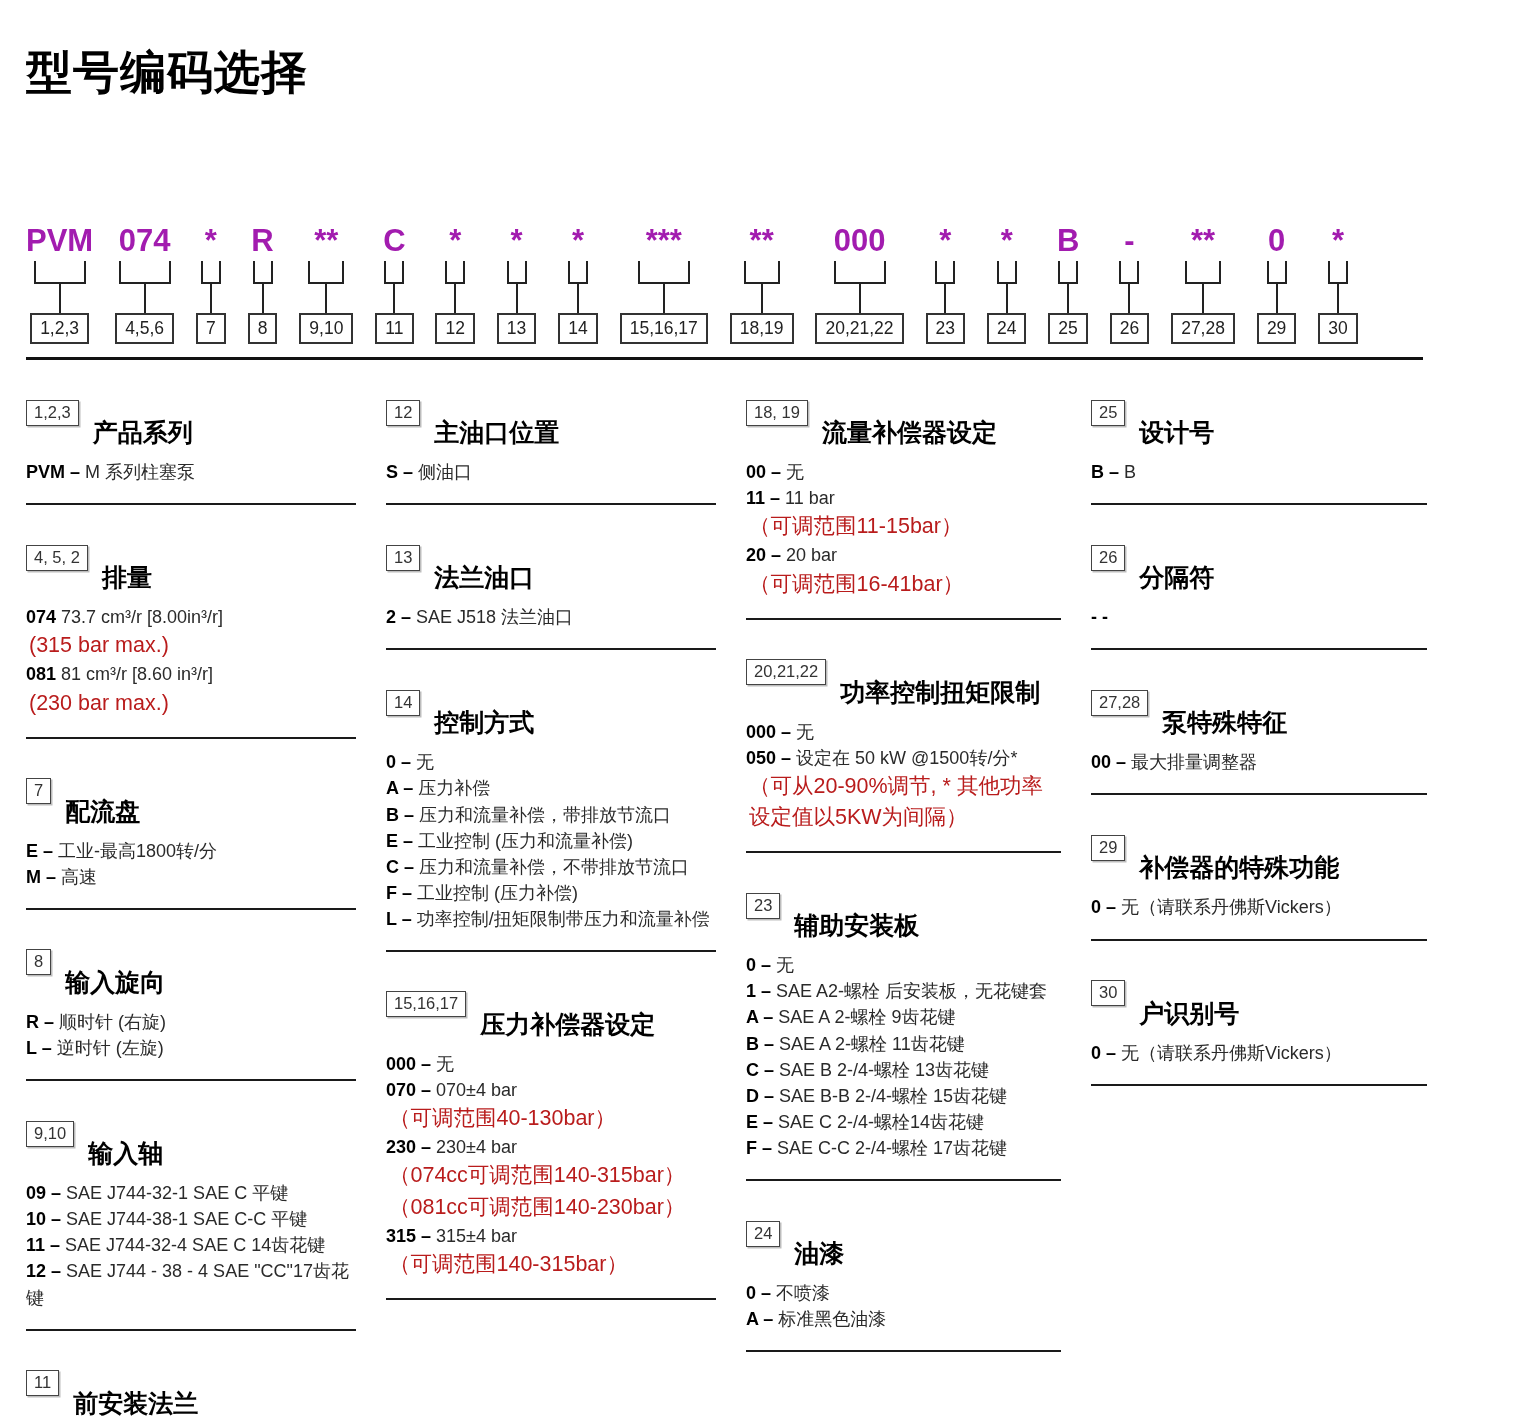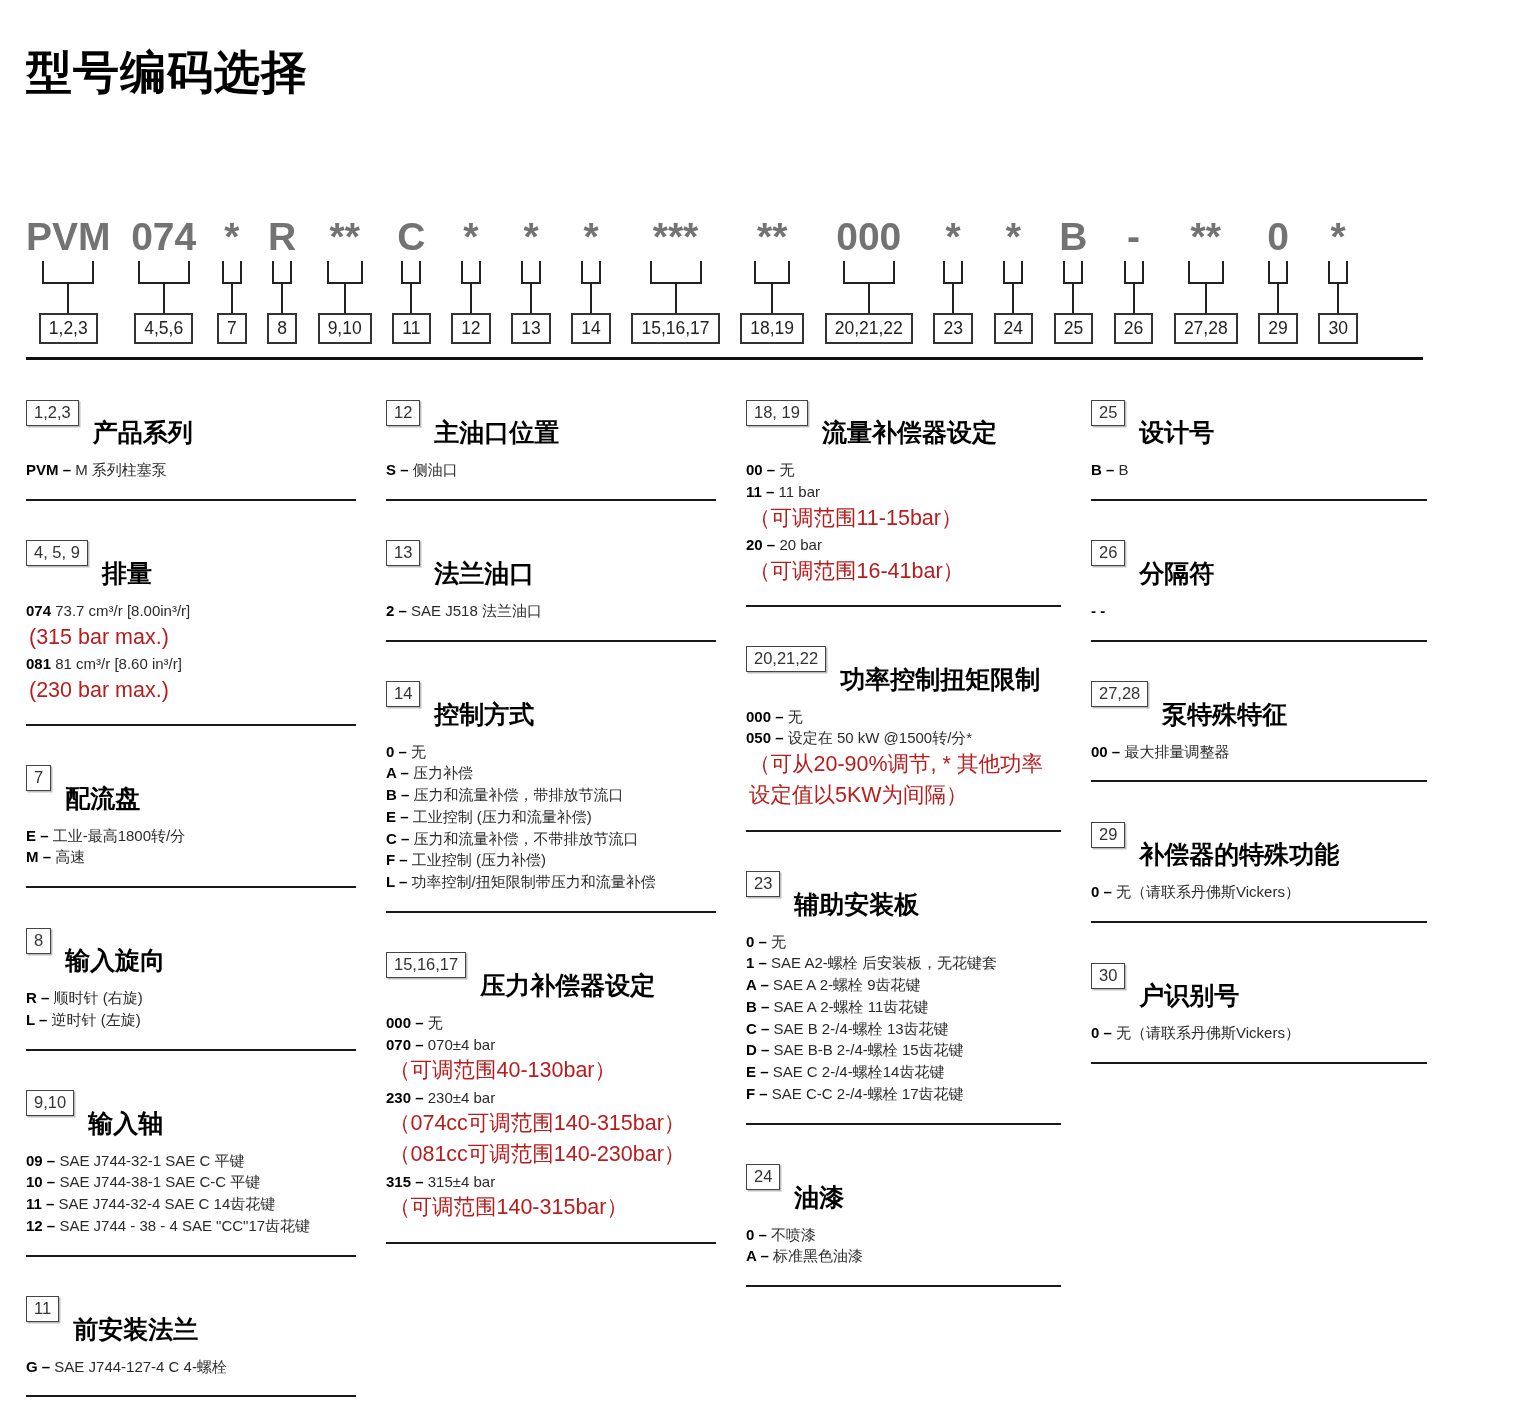--- a/index.html
+++ b/index.html
@@ -12,22 +12,22 @@
   .content { padding:42px 0 0 26px; }
   h1.title { font-size:46px; font-weight:700; color:#000; letter-spacing:1px; }
 
   
   .diagram {
     margin-top:116px; width:1332px;
     display:flex; justify-content:space-between; align-items:flex-start;
   }
   .segment { display:flex; flex-direction:column; align-items:center; }
   .code-char {
-    font-size:39px; font-weight:700; line-height:1; height:36px;
-    display:flex; align-items:flex-end; color:#737373; white-space:nowrap;
+    font-size:31px; font-weight:700; line-height:1; height:36px;
+    display:flex; align-items:flex-end; color:#a21caf; white-space:nowrap;
   }
   .bracket {
     height:23px; margin-top:5px;
     border-left:2px solid #222; border-right:2px solid #222; border-bottom:2px solid #222;
   }
   .bw1 { width:20px; } .bw2 { width:36px; } .bw3 { width:52px; }
   .stem { width:2px; height:29px; background:#222; }
   .numbox {
     border:2px solid #333; padding:3px 8px 4px; font-size:17.5px; line-height:1.15;
     white-space:nowrap; color:#222; background:#fff;
@@ -42,21 +42,21 @@
   }
   .col { min-width:0; }
   .col1 { padding-right:30px; } .col2 { padding-right:30px; } .col3 { padding-right:30px; }
   .section { padding:16px 0 18px; border-bottom:2px solid #1a1a1a; }
   .sec-head { display:flex; align-items:center; gap:14px; margin-bottom:10px; }
   .sec-box {
     border:1.5px solid #444; box-shadow:1.5px 1.5px 0 #bdbdbd;
     padding:2px 7px 3px; font-size:16.5px; line-height:1.15; white-space:nowrap; color:#333;
   }
   .sec-title { font-size:25px; font-weight:700; color:#000; white-space:nowrap;margin-top:40px; }
-  .item { font-size:15px; line-height:1.45; color:#2a2a2a; }
+  .item { font-size:18px; line-height:1.45; color:#2a2a2a; }
   .item b { color:#000; }
   .note { font-size:21.5px; line-height:1.45; color:#b91c1c; padding-left:3px; }
 </style>
 </head>
 <body>
 
 <div class="page">
   <div class="content">
     <h1 class="title">型号编码选择</h1>
 
@@ -183,21 +183,21 @@
         <div class="col col1">
           <div class="section">
             <div class="sec-head">
               <span class="sec-box">1,2,3</span>
               <span class="sec-title">产品系列</span>
             </div>
             <div class="item"><b>PVM – </b><span>M 系列柱塞泵</span></div>
           </div>
           <div class="section">
             <div class="sec-head">
-              <span class="sec-box">4, 5, 9</span>
+              <span class="sec-box">4, 5, 2</span>
               <span class="sec-title">排量</span>
             </div>
             <div class="item"><b>074 </b><span>73.7 cm³/r [8.00in³/r]</span></div>
             <div class="note">(315 bar max.)</div>
             <div class="item"><b>081 </b><span>81 cm³/r [8.60 in³/r]</span></div>
             <div class="note">(230 bar max.)</div>
           </div>
           <div class="section">
             <div class="sec-head">
               <span class="sec-box">7</span>

